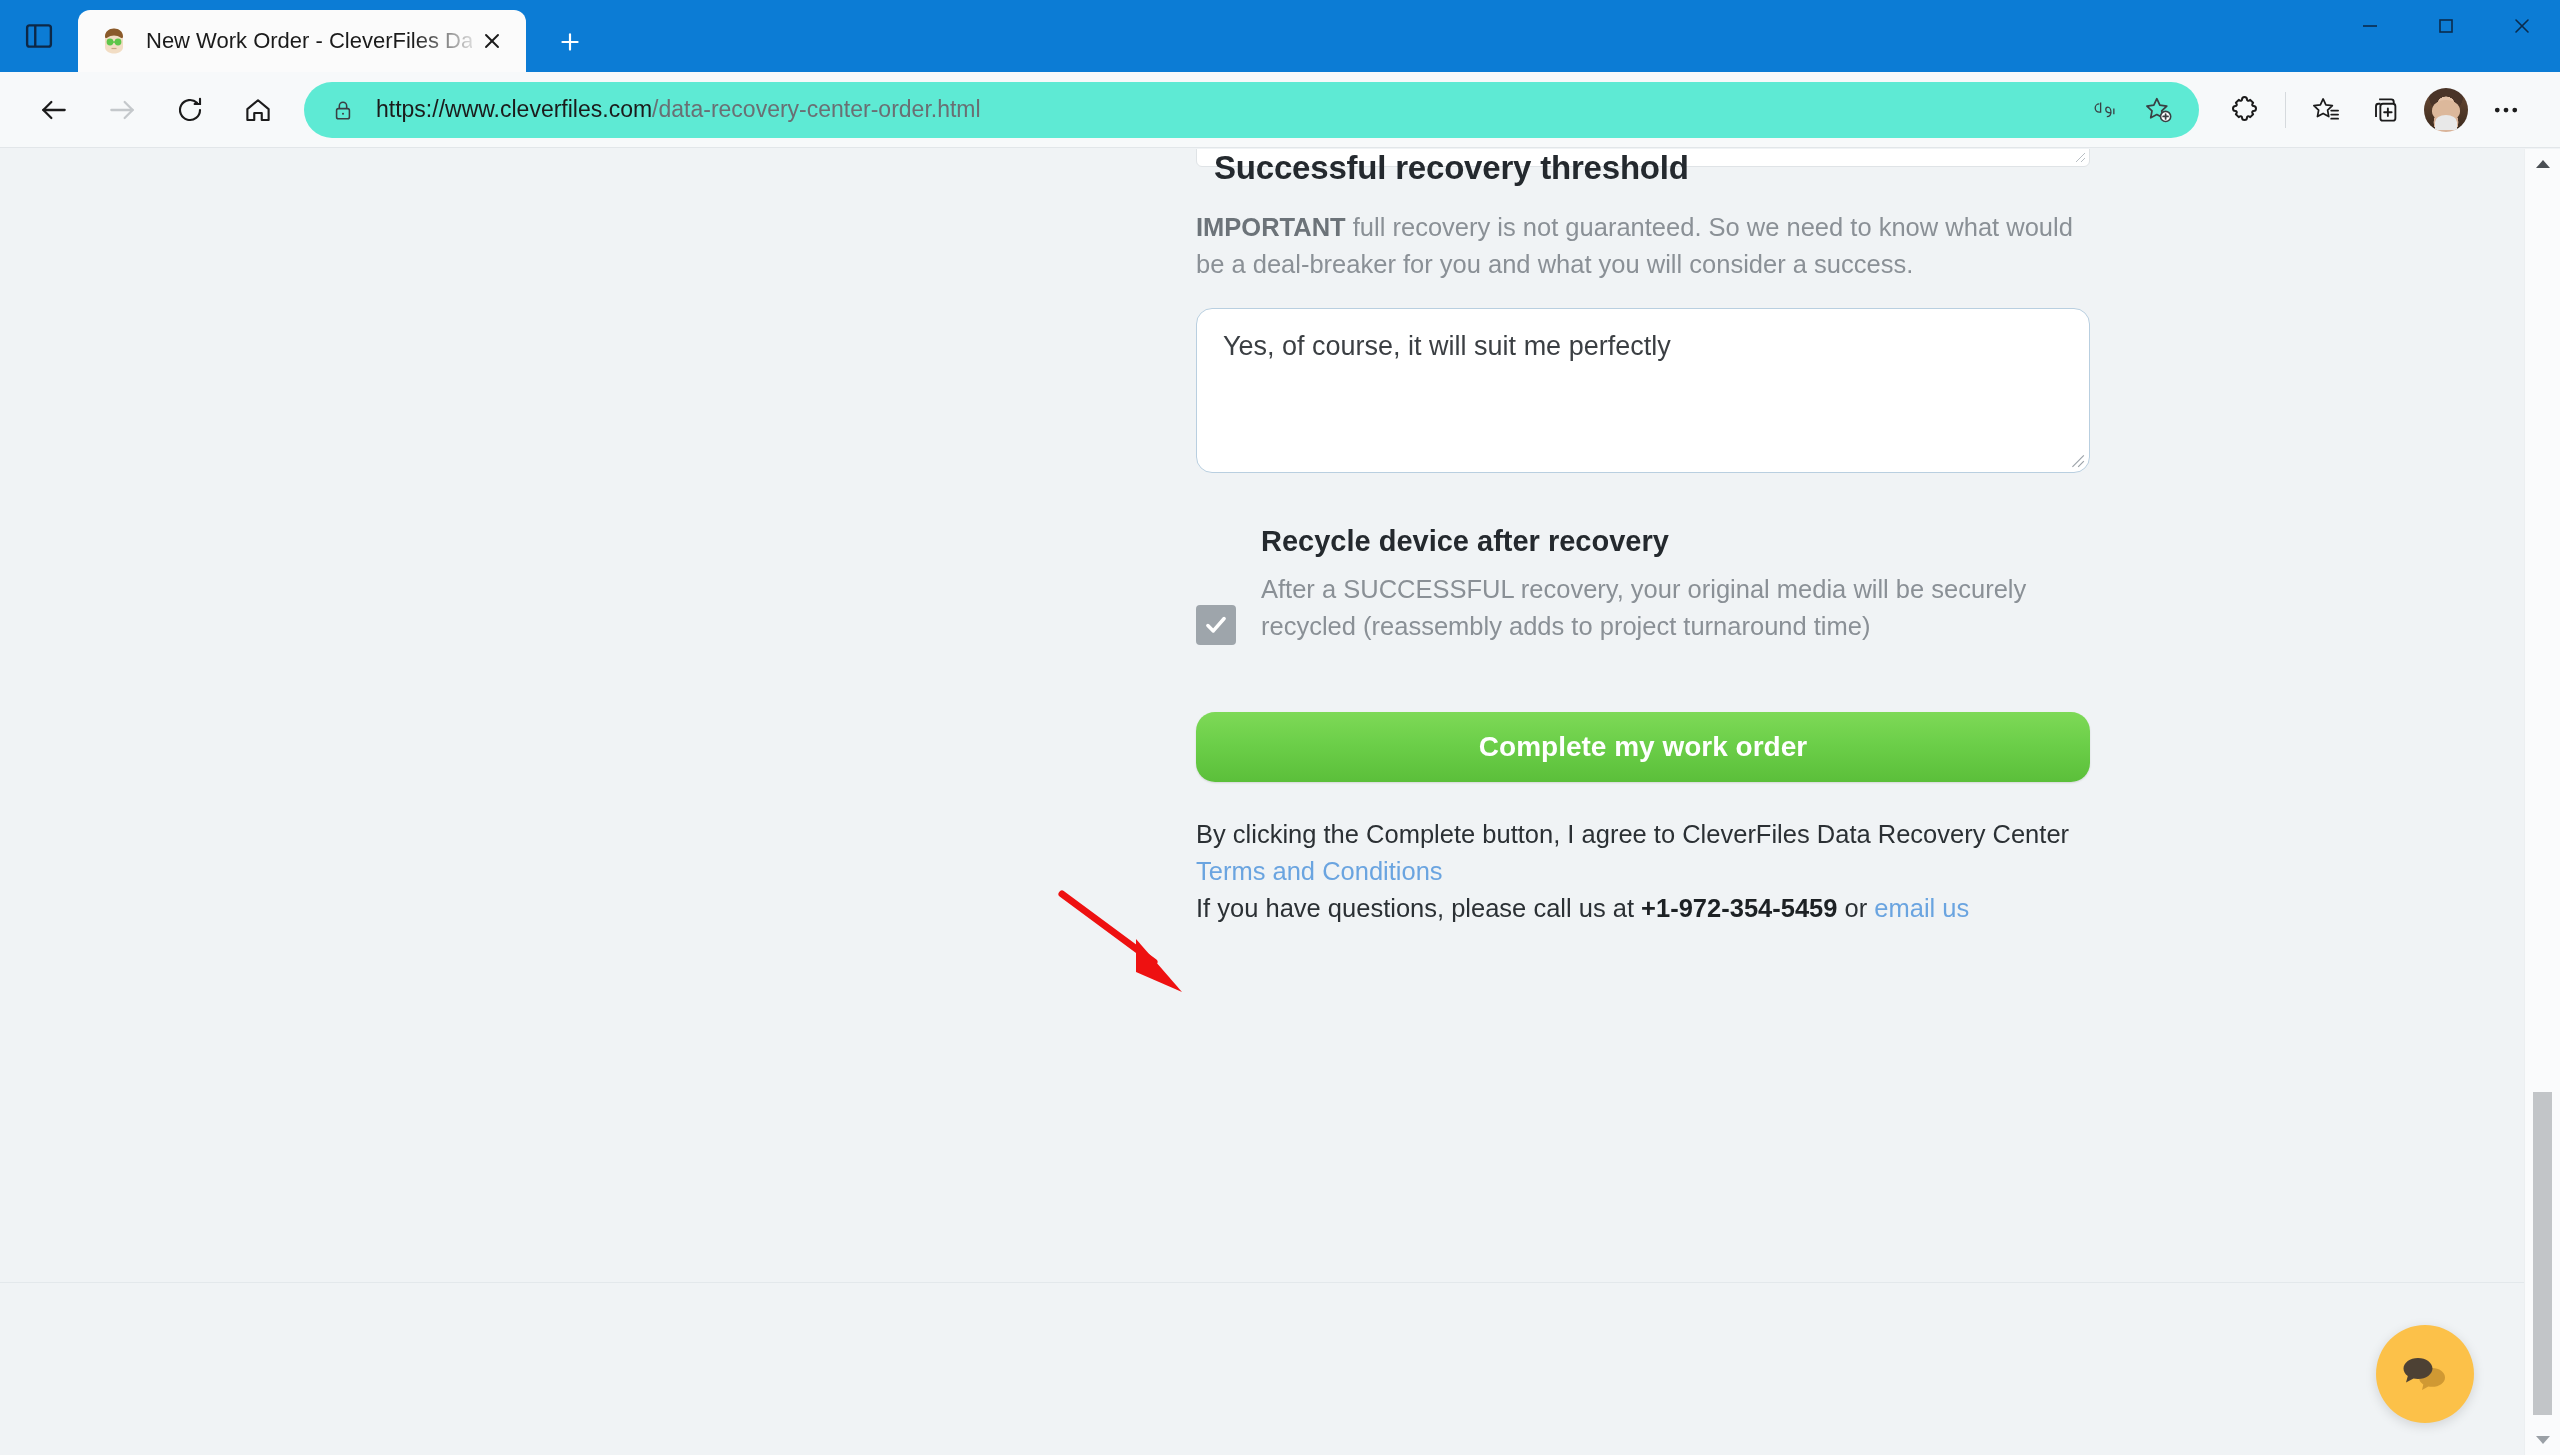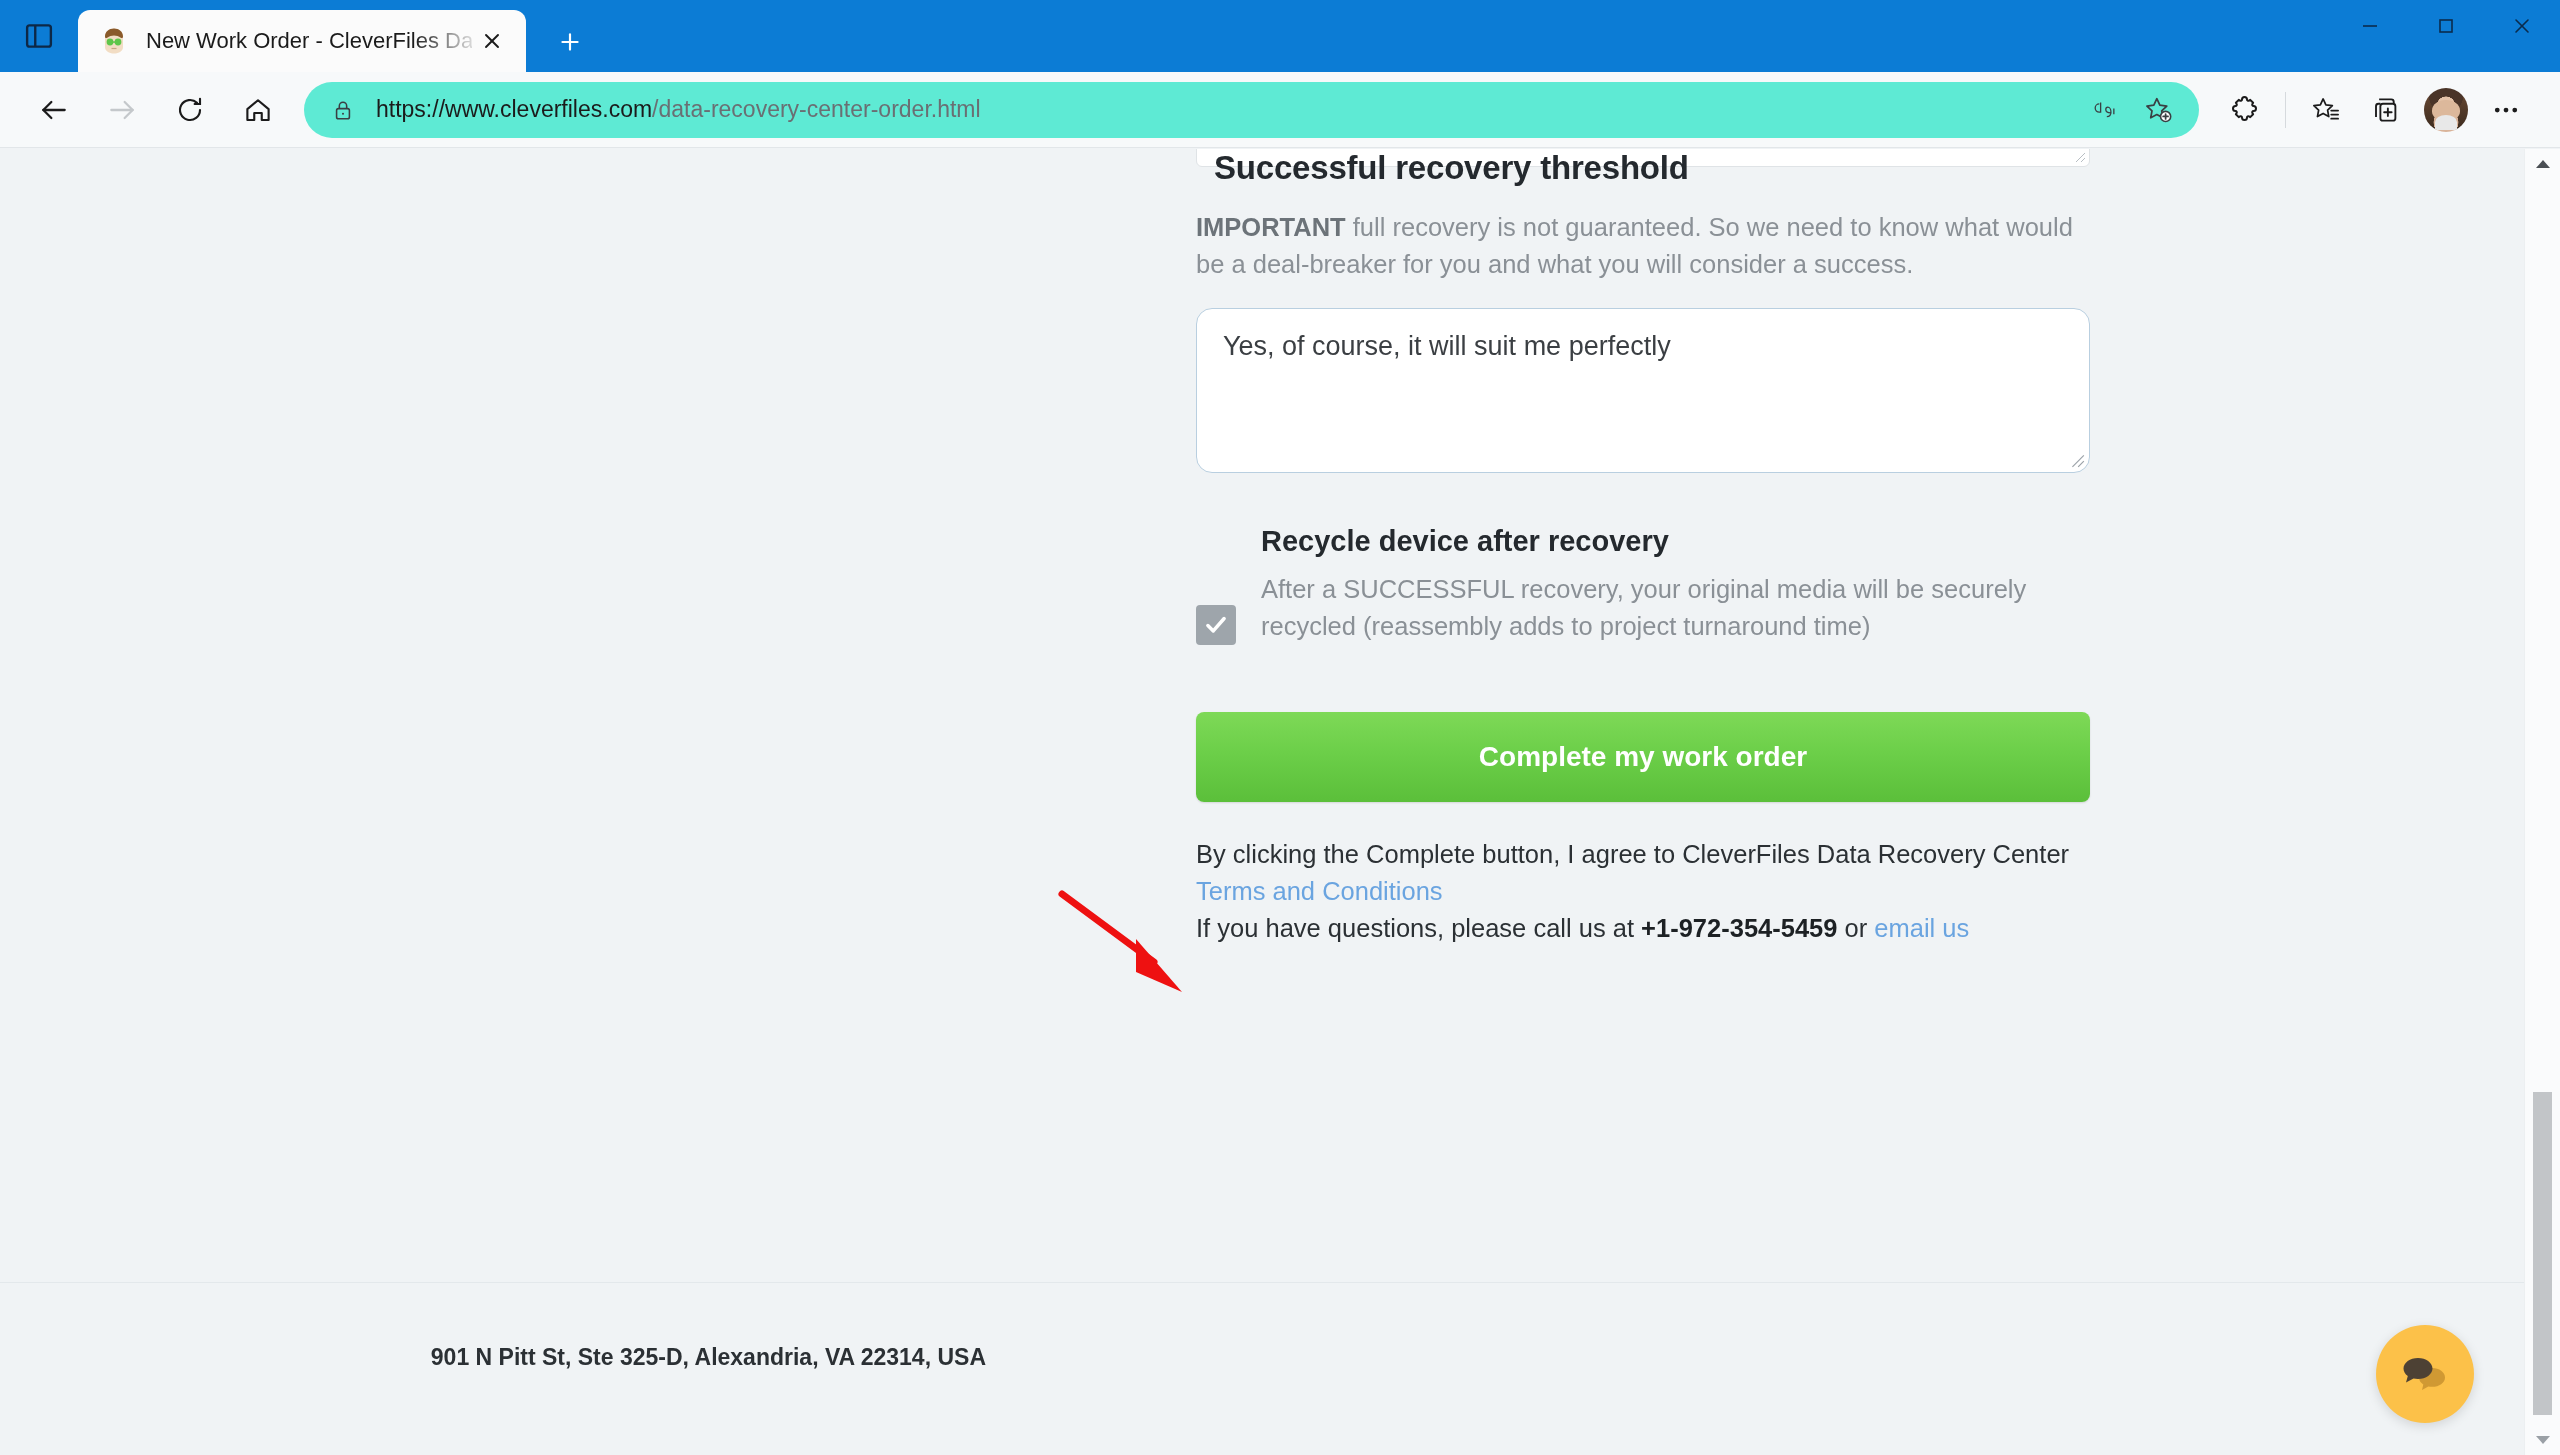--- a/index.html
+++ b/index.html
@@ -243,24 +243,24 @@
   .check-sub {
     font-size: 25.5px;
     color: #8a9096;
     line-height: 1.44;
     margin-top: 13px;
   }
 
   .cta {
     display: block;
     width: 894px;
-    height: 90px;
+    height: 70px;
     margin-top: 67px;
     border: none;
-    border-radius: 8px;
+    border-radius: 19px;
     background: linear-gradient(180deg, #7ed957 0%, #6ccf49 45%, #5bbf3a 100%);
     color: #ffffff;
     font-family: "Liberation Sans", sans-serif;
     font-size: 28px;
     font-weight: bold;
     box-shadow: 0 1px 2px rgba(0,0,0,0.12);
     cursor: pointer;
   }
 
   .legal {
@@ -554,21 +554,20 @@
 
       <svg class="arrow-annotation" viewBox="0 0 170 130">
         <line x1="12" y1="10" x2="104" y2="78" stroke="#ee1111" stroke-width="7" stroke-linecap="round"></line>
         <path d="M86 55 L132 108 L86 88 Z" fill="#ee1111"></path>
       </svg>
 
       <div class="footer-divider"></div>
       <div class="footer"></div>
 
       <div class="foot-addr">
-        <div class="foot-addr-line">901 N Pitt St, Ste 325-D, Alexandria, VA 22314, USA</div>
       </div>
 
       <div class="chat-fab">
         <svg width="54" height="54" viewBox="0 0 54 54">
           <path d="M34 21c7.2 0 13 4.2 13 9.4 0 5.2-5.8 9.4-13 9.4-1.3 0-2.5-.1-3.7-.4L24 43l1.3-5.6C22.7 35.7 21 33.3 21 30.4c0-5.2 5.8-9.4 13-9.4z" fill="#c8922f" opacity="0.85"></path>
           <path d="M20 11c8 0 14.5 4.7 14.5 10.5S28 32 20 32c-1.6 0-3.1-.2-4.5-.5L8 35.5l1.8-6.4C7 27 5.5 24.4 5.5 21.5 5.5 15.7 12 11 20 11z" fill="#4d4134"></path>
         </svg>
       </div>
 
     </div>

